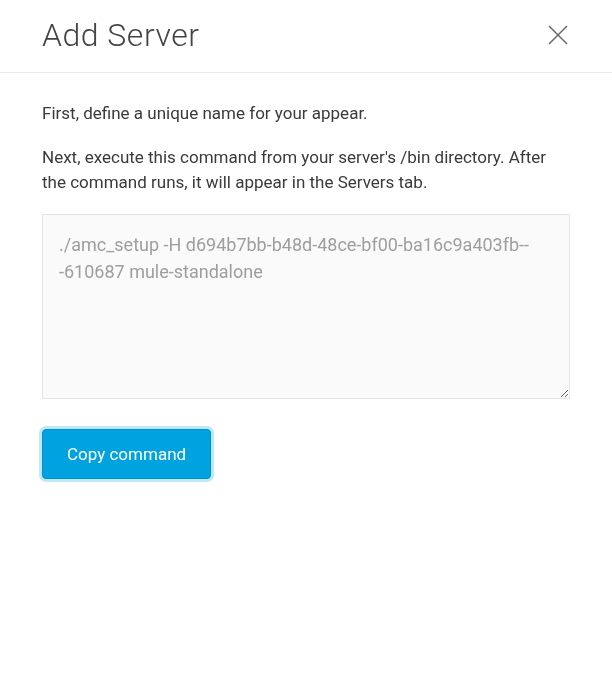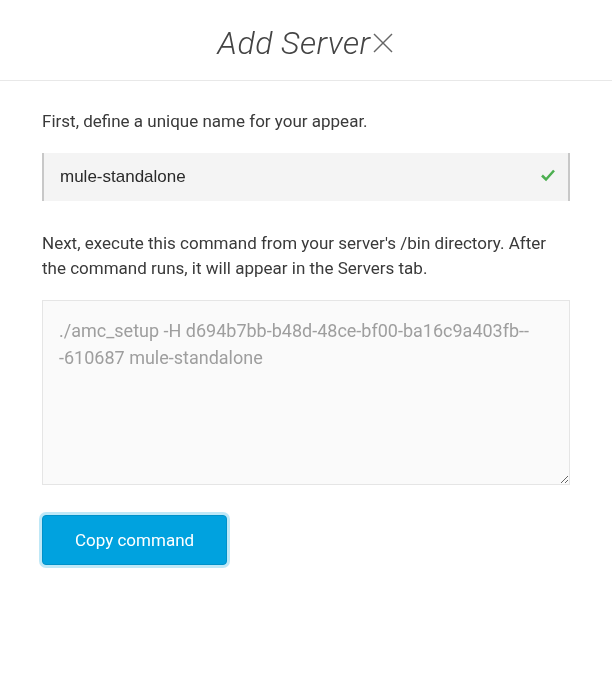--- a/index.html
+++ b/index.html
@@ -9,25 +9,24 @@
     }
     body {
       font-family: -apple-system, BlinkMacSystemFont, "Segoe UI", Roboto, "Helvetica Neue", Arial, sans-serif;
       background: #ffffff;
       width: 612px;
       height: 676px;
       position: relative;
     }
     .header {
       display: flex;
-      justify-content: center;
+      justify-content: space-between;
       align-items: center;
-      padding: 24px 42px 18px 42px;
+      padding: 16px 42px 18px 42px;
       border-bottom: 1px solid #e8e8e8;
-      font-style: italic;
     }
     .title {
       font-size: 32px;
       font-weight: 300;
       color: #444444;
       letter-spacing: 0.5px;
     }
     .close-icon {
       width: 24px;
       height: 24px;
@@ -86,21 +85,21 @@
       background: #fafafa;
       border: 1px solid #e5e5e5;
       resize: both;
       font-family: -apple-system, BlinkMacSystemFont, "Segoe UI", Roboto, Arial, sans-serif;
       line-height: 1.5;
       outline: none;
       margin-bottom: 26px;
     }
     .copy-button {
       display: inline-block;
-      padding: 14px 32px;
+      padding: 14px 24px;
       font-size: 17px;
       color: #ffffff;
       background: #00a2df;
       border: 1px solid #0091c9;
       border-radius: 4px;
       cursor: pointer;
       font-family: inherit;
       box-shadow: 0 0 0 3px rgba(0, 162, 223, 0.25);
     }
   </style>
@@ -113,27 +112,19 @@
     <svg width="22" height="22" viewBox="0 0 22 22">
       <line x1="2" y1="2" x2="20" y2="20"></line>
       <line x1="20" y1="2" x2="2" y2="20"></line>
     </svg>
   </div>
 </div>
 
 <div class="content">
   <p class="instruction">First, define a unique name for your appear.</p>
   
-  <div class="input-wrapper">
-    <input type="text" class="server-name-input" value="mule-standalone" style="">
-    <span class="check-icon">
-      <svg width="16" height="14" viewBox="0 0 16 14">
-        <polyline points="2,7 6,11 14,2"></polyline>
-      </svg>
-    </span>
-  </div>
 
   <p class="instruction">Next, execute this command from your server's /bin directory. After the command runs, it will appear in the Servers tab.</p>
 
   <textarea class="command-box" readonly="" style="">./amc_setup -H d694b7bb-b48d-48ce-bf00-ba16c9a403fb---610687 mule-standalone</textarea>
 
   <button class="copy-button">Copy command</button>
 </div>
 
 </body></html>

